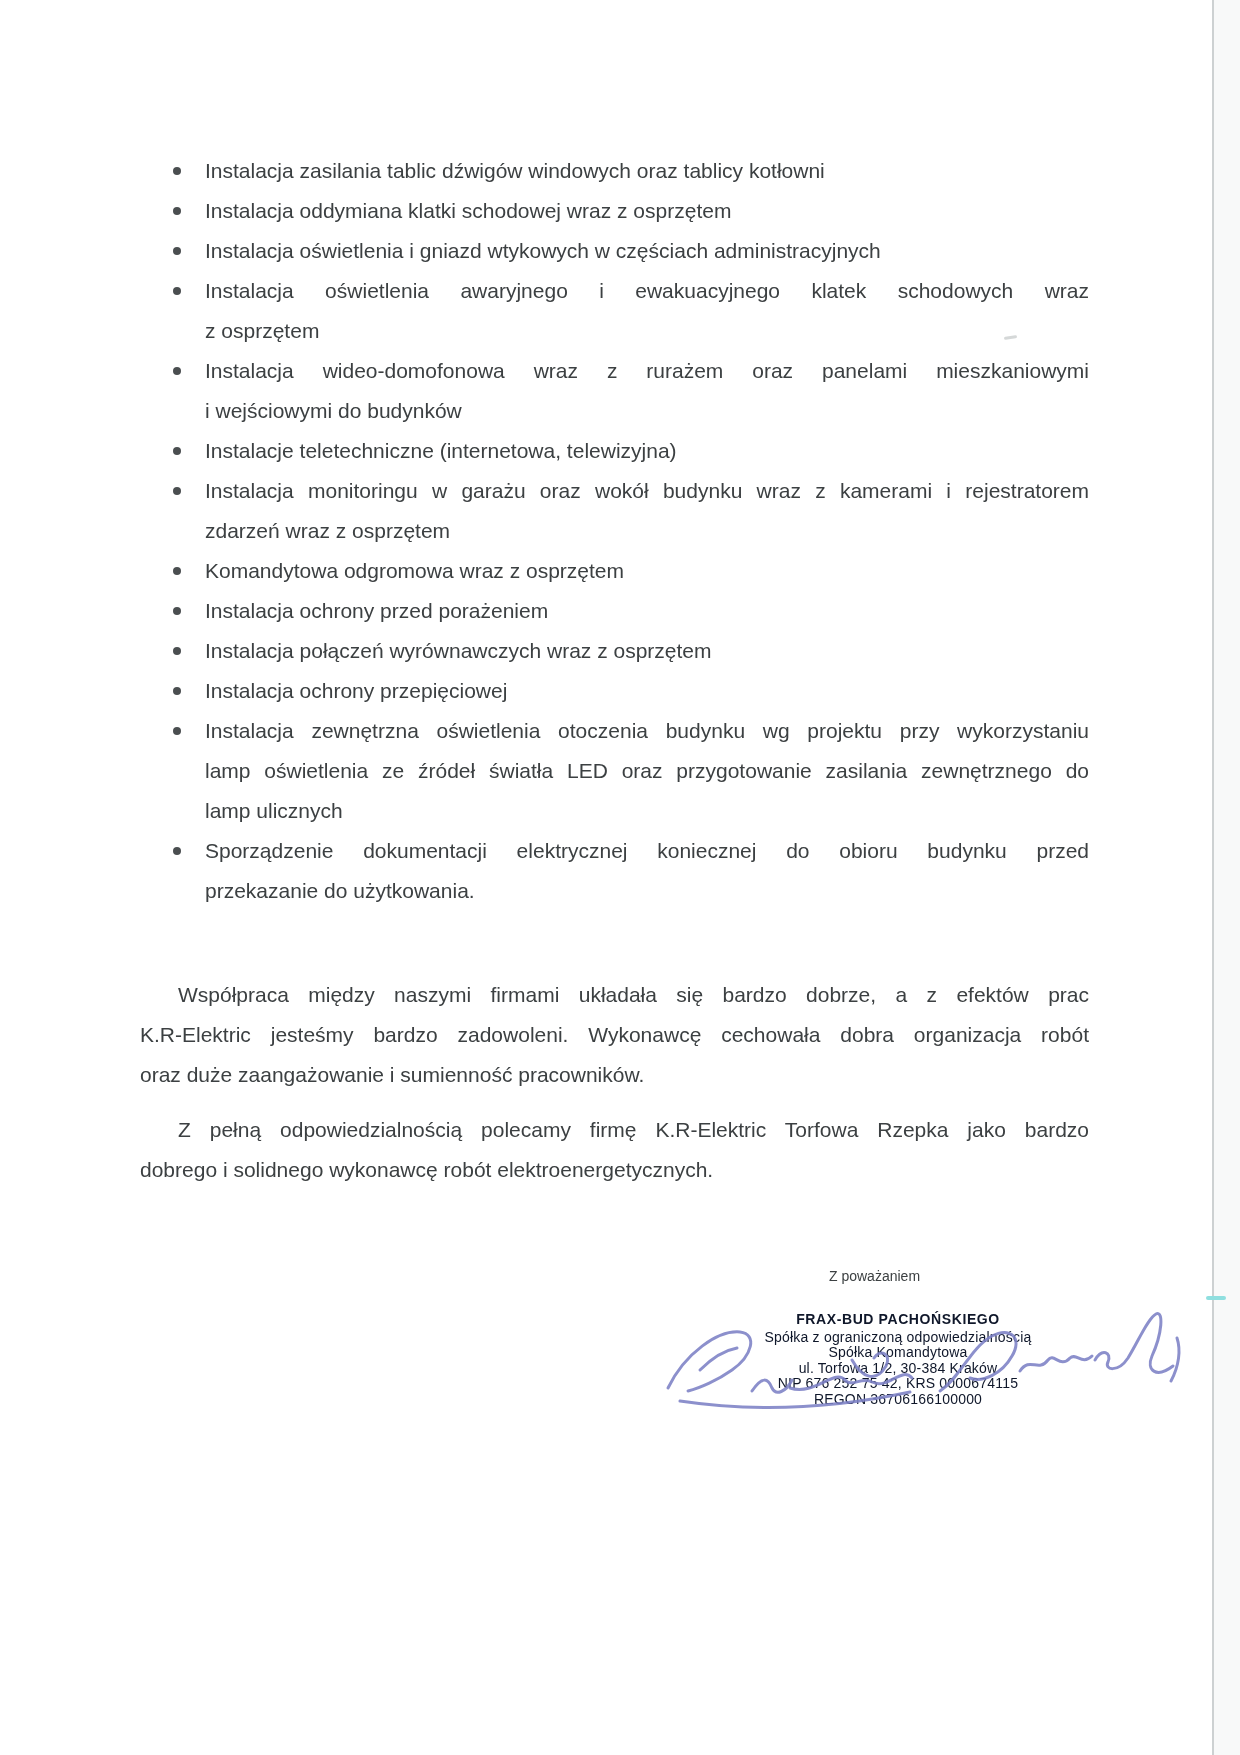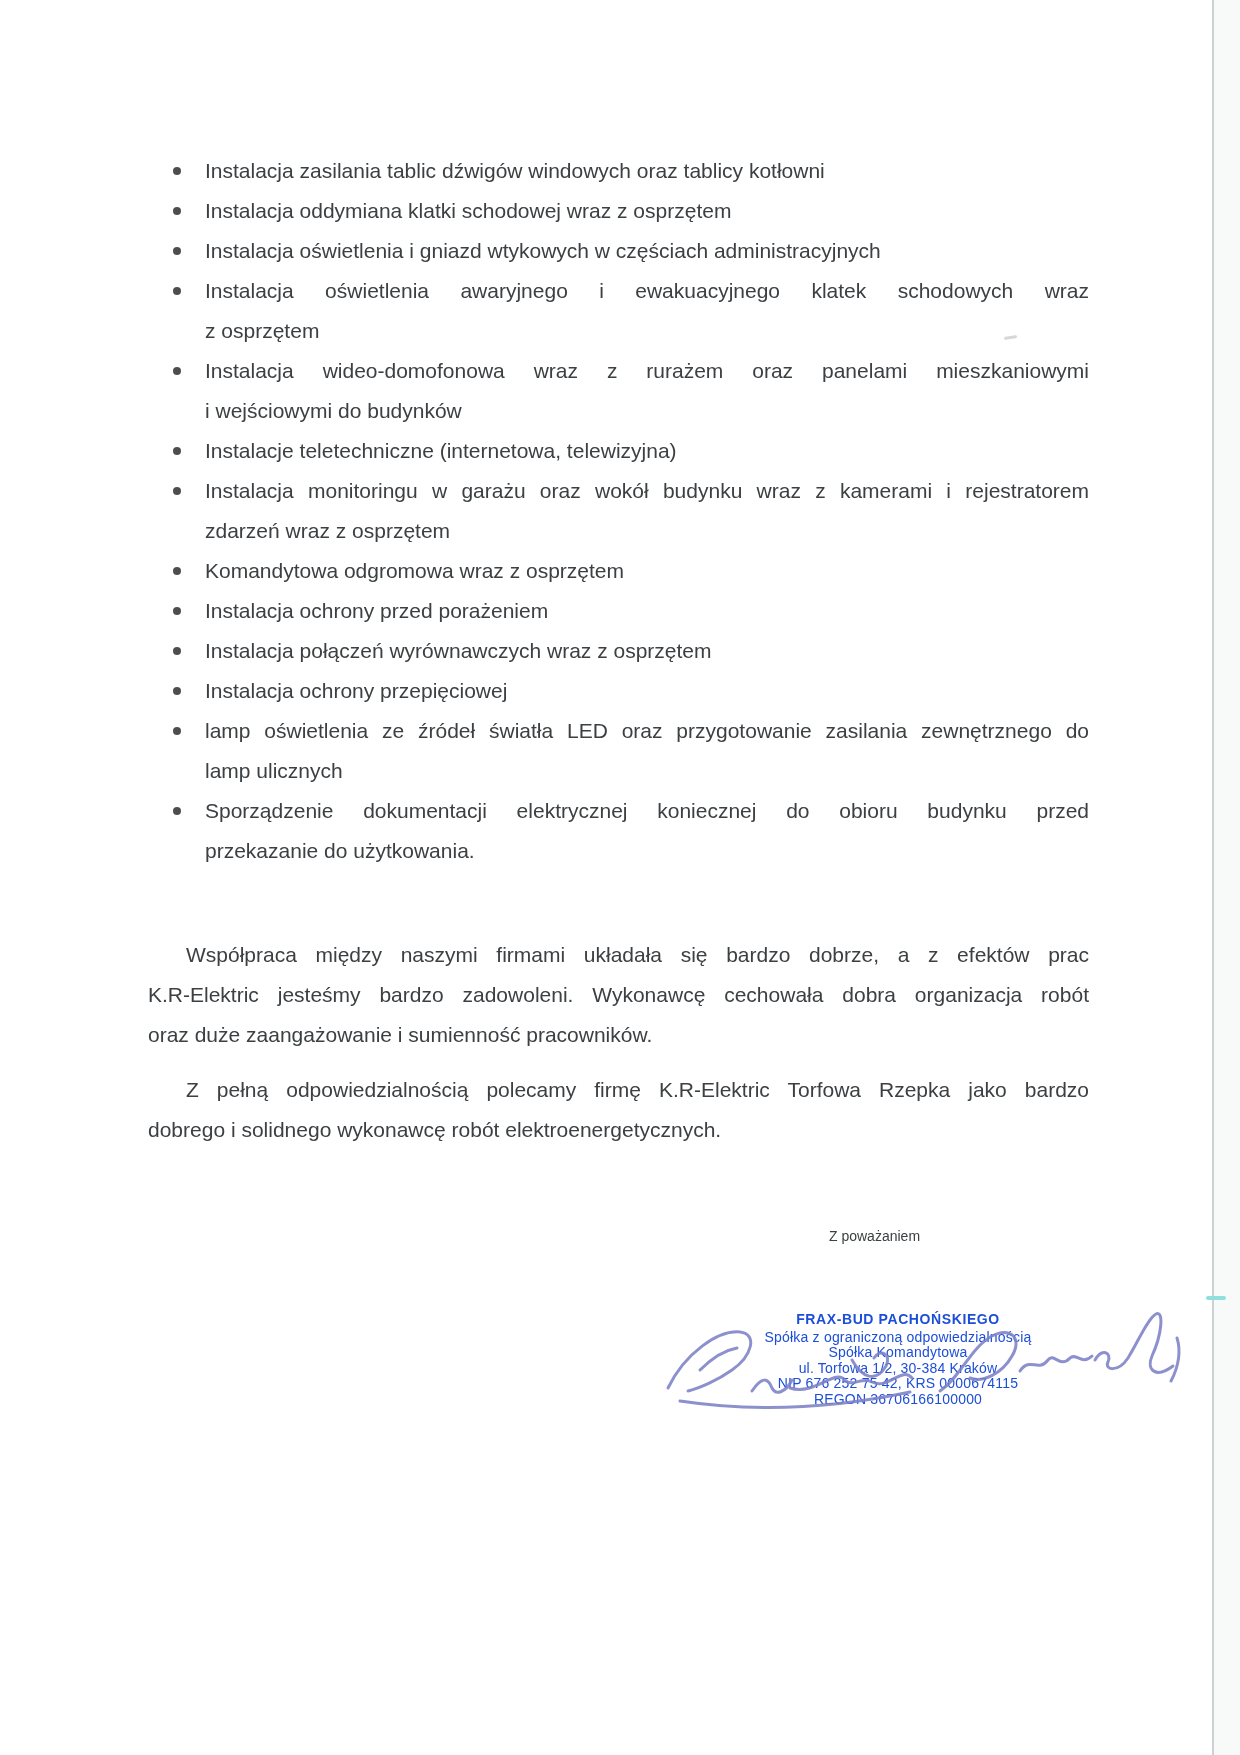--- a/index.html
+++ b/index.html
@@ -26,31 +26,31 @@
   .item{position:relative;padding-left:73px;}
   .dot{
     position:absolute;left:41px;top:16px;width:8px;height:8px;
     border-radius:50%;background:#4a4e50;
   }
   .line{white-space:nowrap;}
   .line.j{white-space:normal;text-align:justify;text-align-last:justify;}
   .line.indent{text-indent:38px;}
 
   .paragraphs{margin-top:64px;}
-  .paragraph{margin:0 0 15px 16px;}
+  .paragraph{margin:0 0 15px 8px;}
 
   .closing{
     margin-top:73px;margin-left:697px;
     font-size:14px;line-height:26px;white-space:nowrap;
   }
 
   
   .stamp{
     position:absolute;left:703px;top:1312px;width:390px;
-    text-align:center;color:#1d4ed8;line-height:15.5px;
+    text-align:center;color:#0f172a;line-height:15.5px;
     letter-spacing:.2px;
   }
   .stamp .company{font-size:14px;font-weight:bold;letter-spacing:.6px;margin-bottom:2px;}
   .stamp .sline{font-size:14px;white-space:nowrap;}
 
   
   .signature{position:absolute;left:640px;top:1308px;width:560px;height:112px;}
   .signature svg{display:block;width:100%;height:100%;}
 </style>
 </head>
@@ -107,20 +107,21 @@
         <li class="item">
           <span class="dot"></span>
           <div class="line">Instalacja połączeń wyrównawczych wraz z osprzętem</div>
         </li>
         <li class="item">
           <span class="dot"></span>
           <div class="line">Instalacja ochrony przepięciowej</div>
         </li>
         <li class="item">
           <span class="dot"></span>
+          <div class="line j">Instalacja zewnętrzna oświetlenia otoczenia budynku wg projektu przy wykorzystaniu</div>
           <div class="line j">lamp oświetlenia ze źródeł światła LED oraz przygotowanie zasilania zewnętrznego do</div>
           <div class="line">lamp ulicznych</div>
         </li>
         <li class="item">
           <span class="dot"></span>
           <div class="line j">Sporządzenie dokumentacji elektrycznej koniecznej do obioru budynku przed</div>
           <div class="line">przekazanie do użytkowania.</div>
         </li>
       </ul>
 

